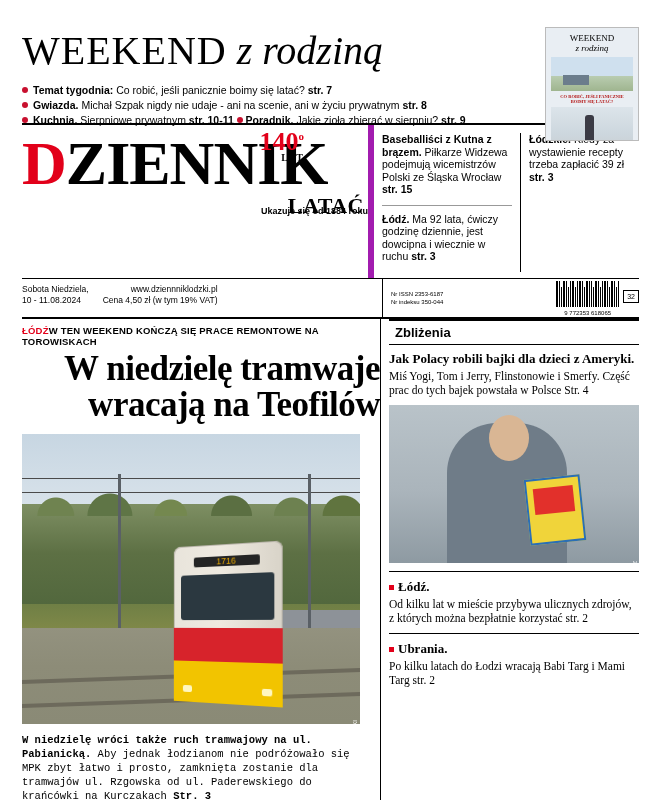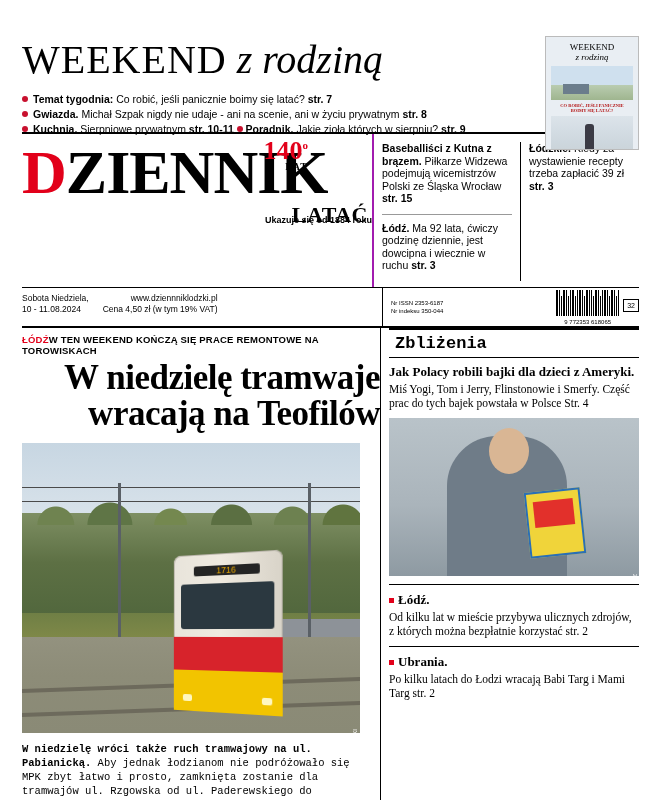--- a/index.html
+++ b/index.html
@@ -13,21 +13,21 @@
     font-family: "Liberation Serif", serif;
     color: #000;
     overflow: hidden;
   }
   .page {
     position: relative;
     width: 661px;
     height: 800px;
     background: #fff;
     box-sizing: border-box;
-    padding: 14px 22px;
+    padding: 5px 22px;
   }
 
   
   .promo {
     position: relative;
     padding-top: 26px;
     height: 118px;
     box-sizing: border-box;
   }
   .promo-title {
@@ -182,21 +182,21 @@
   .logo-since {
     font-family: "Liberation Sans", sans-serif;
     font-size: 9px;
     font-weight: bold;
     margin-top: 14px;
     text-align: right;
   }
 
   .masthead-right {
     flex: 1;
-    border-left: 2px solid #a21caf;
+    border-left: 6px solid #a21caf;
     padding: 8px 0 6px 8px;
     box-sizing: border-box;
     display: flex;
     font-family: "Liberation Sans", sans-serif;
   }
   .mr-col {
     font-size: 10.5px;
     line-height: 12.5px;
   }
   .mr-col.a { width: 130px; padding-right: 8px; }
@@ -394,23 +394,23 @@
   .right-col {
     flex: 1;
     border-left: 1px solid #000;
     padding-left: 8px;
     box-sizing: border-box;
     font-family: "Liberation Sans", sans-serif;
   }
   .zbl-head {
     border-top: 2px solid #000;
     border-bottom: 1px solid #000;
-    font-family: Liberation Mono, monospace;
-    font-weight: bold;
-    font-size: 17px;
+    font-family: Liberation Sans, sans-serif;
+    font-weight: bold;
+    font-size: 13px;
     padding: 4px 0 4px 6px;
     margin-bottom: 6px;
   }
   .rc-head {
     font-family: "Liberation Serif", serif;
     font-weight: bold;
     font-size: 13px;
     line-height: 15px;
   }
   .rc-body {
@@ -480,21 +480,21 @@
         <span><span class="bold">Temat tygodnia:</span><span> Co robić, jeśli panicznie boimy się latać?</span><span class="bold"> str. 7</span></span>
       </div>
       <div class="promo-line">
         <span class="bullet"></span>
         <span><span class="bold">Gwiazda.</span><span> Michał Szpak nigdy nie udaje - ani na scenie, ani w życiu prywatnym</span><span class="bold"> str. 8</span></span>
       </div>
       <div class="promo-line">
         <span class="bullet"></span>
         <span><span class="bold">Kuchnia.</span><span> Sierpniowe prywatnym</span><span class="bold"> str. 10-11</span>
         <span class="bullet"></span>
-        <span class="bold">Poradnik.</span><span> Jakie zioła których w sierpniu?</span><span class="bold"> str. 9</span></span>
+        <span class="bold">Poradnik.</span><span> Jakie zioła zbierać w sierpniu?</span><span class="bold"> str. 9</span></span>
       </div>
     </div>
 
     <div class="promo-cover">
       <div class="pc-title">
         <span>WEEKEND</span>
         <i>z rodziną</i>
       </div>
       <div class="pc-photo"></div>
       <div class="pc-cap">CO ROBIĆ, JEŚLI PANICZNIE BOIMY SIĘ LATAĆ?</div>

